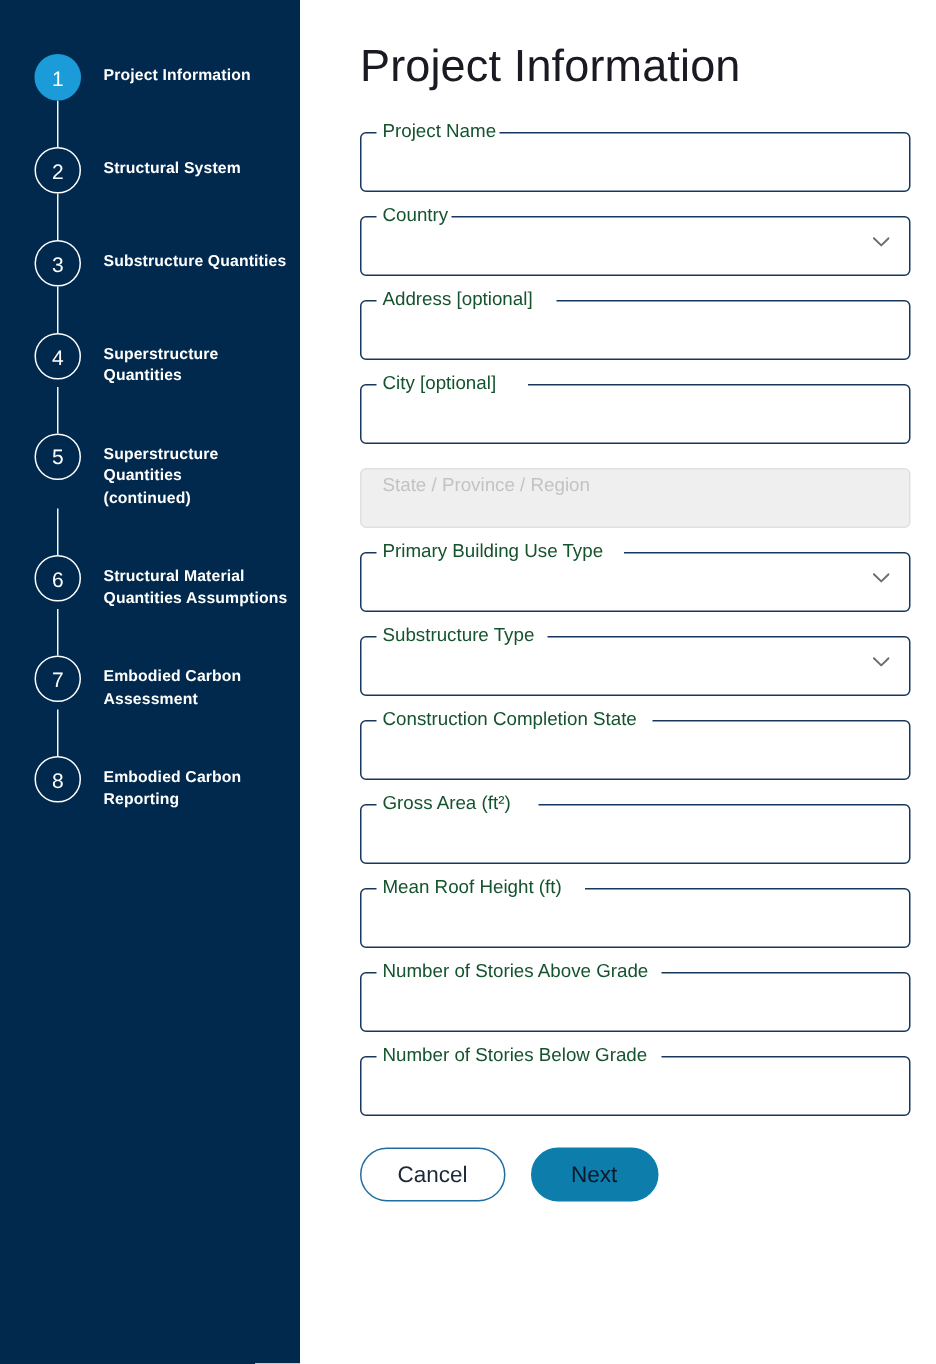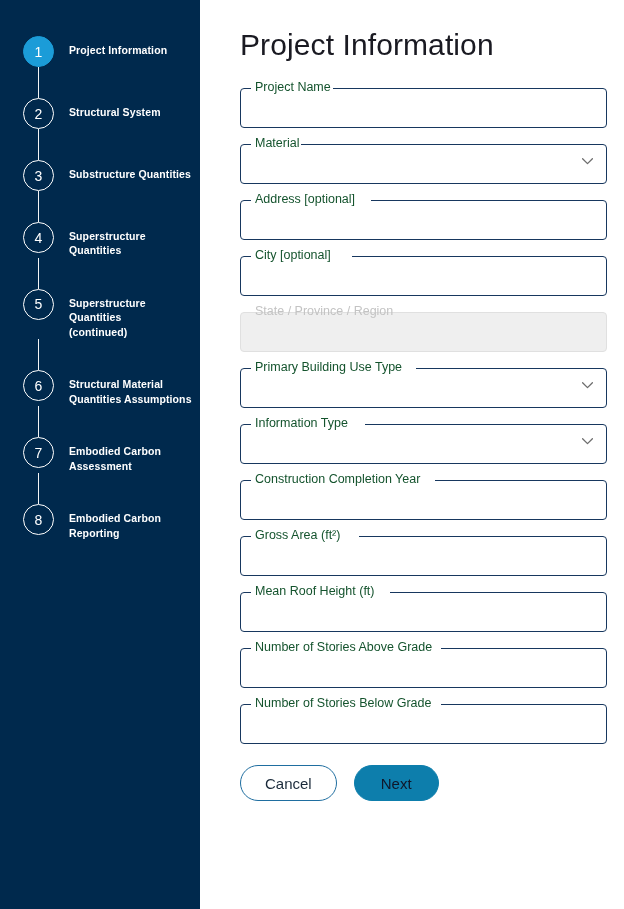--- a/index.html
+++ b/index.html
@@ -161,21 +161,21 @@
     pointer-events: none;
   }
   .chevron svg { display: block; }
 
   
   .field.disabled .field-box {
     border: 1px solid #e0e0e0;
     background: #efefef;
     border-radius: 4px;
   }
-  .field.disabled .field-label { color: #c3c3c3; }
+  .field.disabled .field-label { color: #c3c3c3; margin-top: 12px; }
   .field.disabled .field-input { cursor: default; }
 
   
   #actions {
     display: flex;
     gap: 17px;
     padding: 13px 0 0 40px;
     align-items: center;
   }
   .btn {
@@ -260,21 +260,21 @@
     <div id="form">
         <div class="field">
           <div class="field-box"></div>
           <div class="field-notch" style="width: 82px;"></div>
           <label class="field-label">Project Name</label>
           <input class="field-input" type="text" style="">
         </div>
         <div class="field select">
           <div class="field-box"></div>
           <div class="field-notch" style="width: 50px;"></div>
-          <label class="field-label">Material</label>
+          <label class="field-label">Country</label>
           <input class="field-input" type="text" readonly="" style="">
           <span class="chevron">
             <svg width="11" height="7" viewBox="0 0 11 7" xmlns="http://www.w3.org/2000/svg">
               <path d="M0.6 0.8 L5.5 5.6 L10.4 0.8" fill="none" stroke="#6d6d6d" stroke-width="1.3" stroke-linecap="round" stroke-linejoin="round"></path>
             </svg>
           </span>
         </div>
         <div class="field">
           <div class="field-box"></div>
           <div class="field-notch" style="width: 120px;"></div>
@@ -299,32 +299,32 @@
           <input class="field-input" type="text" readonly="" style="">
           <span class="chevron">
             <svg width="11" height="7" viewBox="0 0 11 7" xmlns="http://www.w3.org/2000/svg">
               <path d="M0.6 0.8 L5.5 5.6 L10.4 0.8" fill="none" stroke="#6d6d6d" stroke-width="1.3" stroke-linecap="round" stroke-linejoin="round"></path>
             </svg>
           </span>
         </div>
         <div class="field select">
           <div class="field-box"></div>
           <div class="field-notch" style="width: 114px;"></div>
-          <label class="field-label">Information Type</label>
+          <label class="field-label">Substructure Type</label>
           <input class="field-input" type="text" readonly="" style="">
           <span class="chevron">
             <svg width="11" height="7" viewBox="0 0 11 7" xmlns="http://www.w3.org/2000/svg">
               <path d="M0.6 0.8 L5.5 5.6 L10.4 0.8" fill="none" stroke="#6d6d6d" stroke-width="1.3" stroke-linecap="round" stroke-linejoin="round"></path>
             </svg>
           </span>
         </div>
         <div class="field">
           <div class="field-box"></div>
           <div class="field-notch" style="width: 184px;"></div>
-          <label class="field-label">Construction Completion Year</label>
+          <label class="field-label">Construction Completion State</label>
           <input class="field-input" type="text" style="">
         </div>
         <div class="field">
           <div class="field-box"></div>
           <div class="field-notch" style="width: 108px;"></div>
           <label class="field-label">Gross Area (ft²)</label>
           <input class="field-input" type="text" style="">
         </div>
         <div class="field">
           <div class="field-box"></div>

